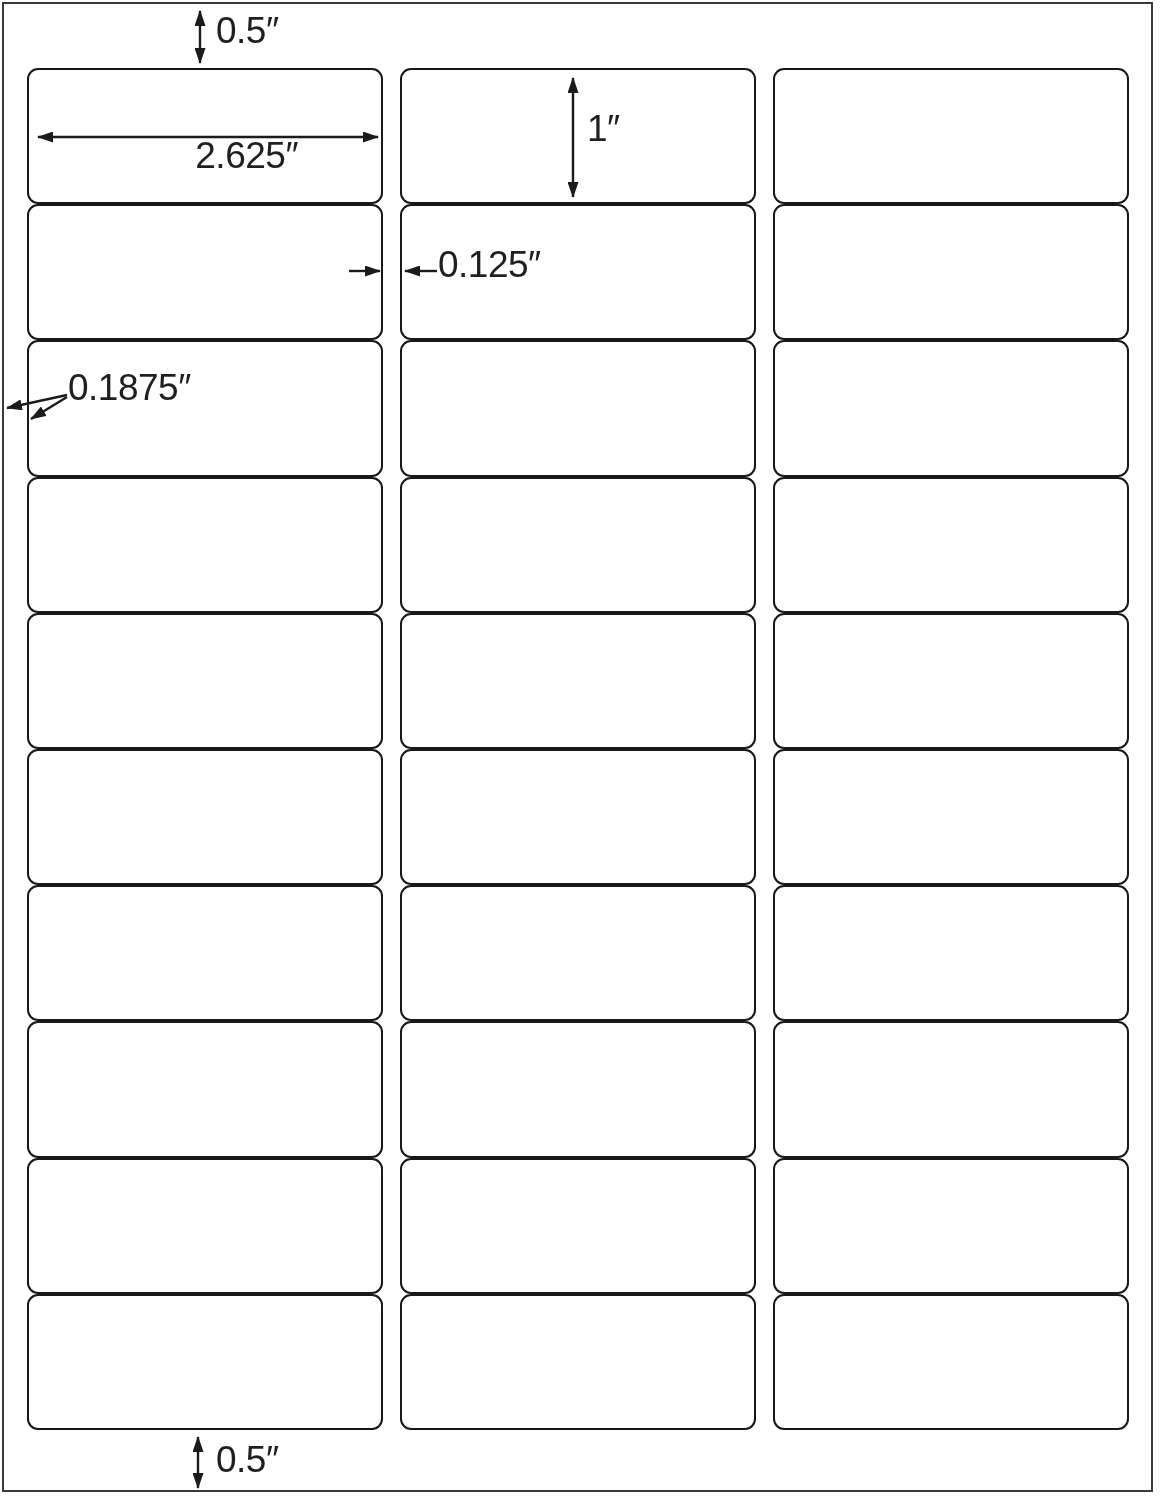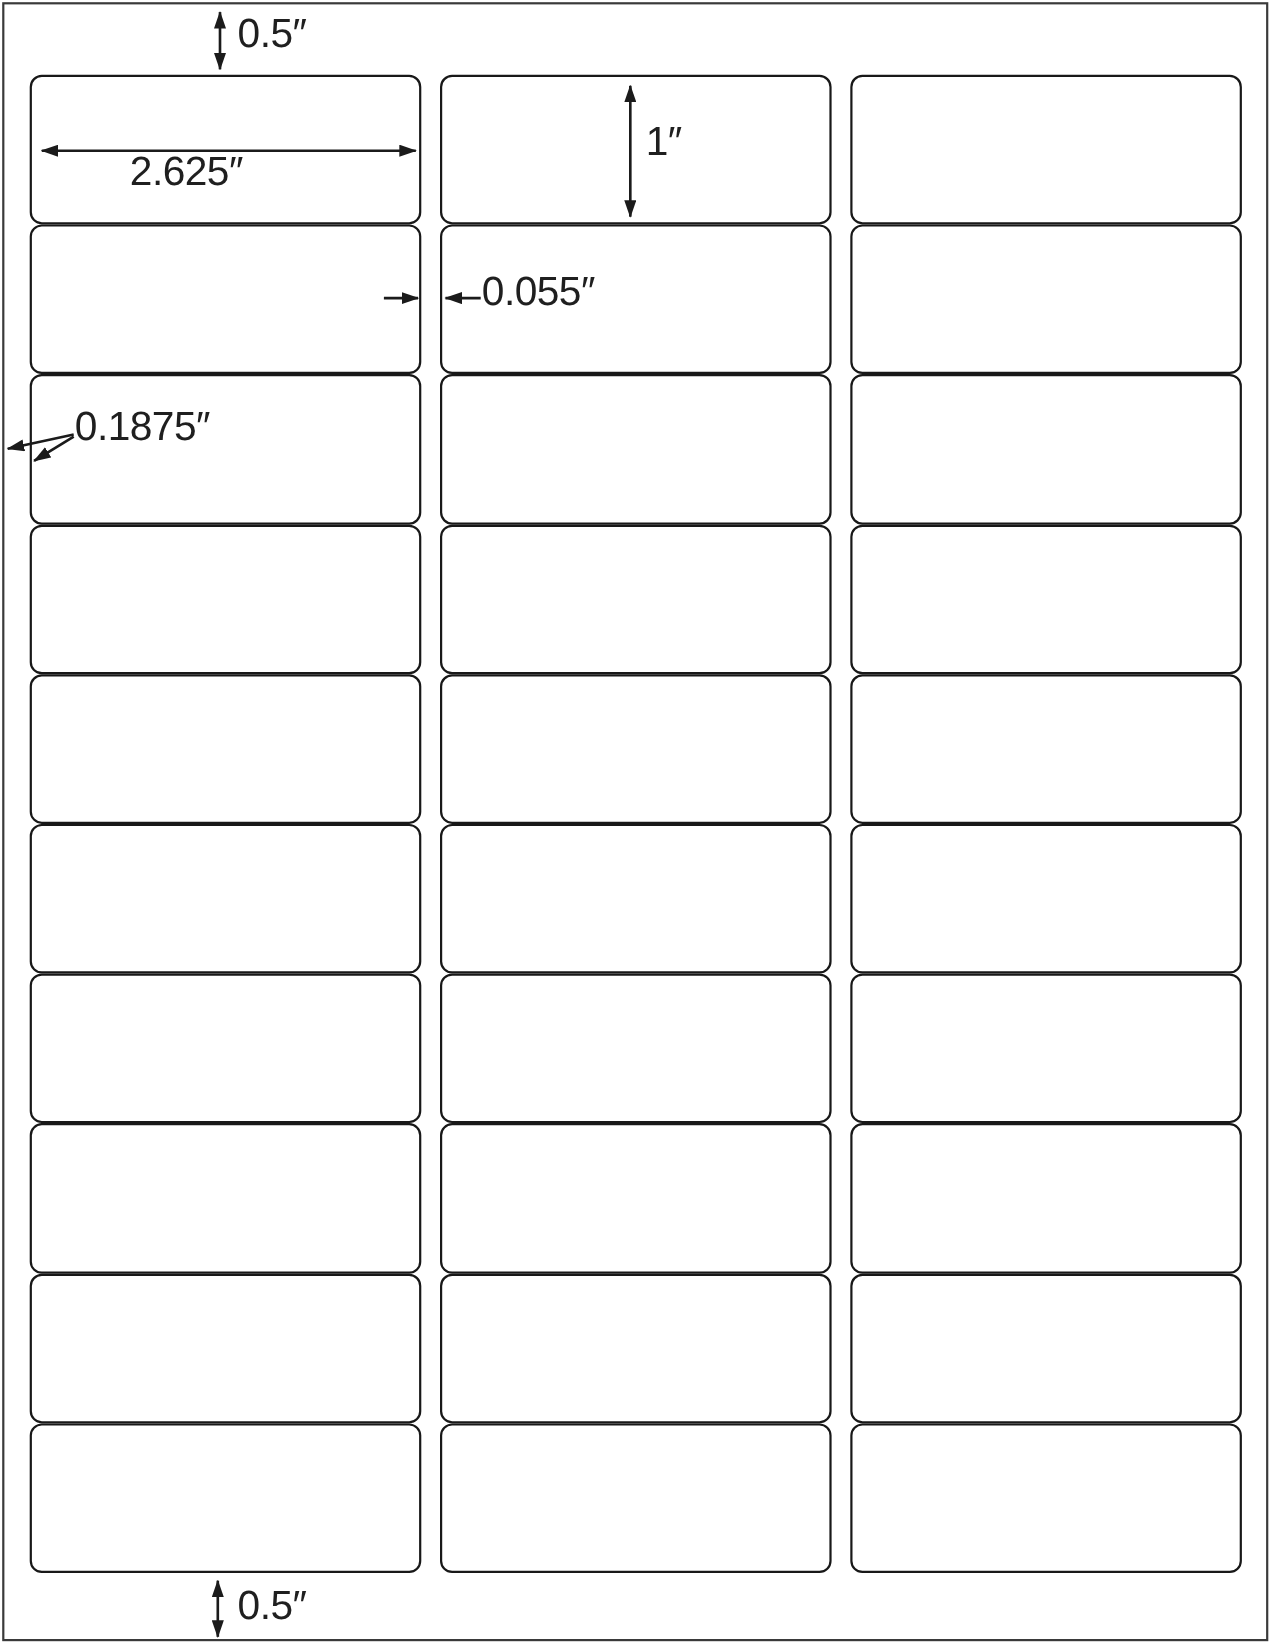--- a/index.html
+++ b/index.html
@@ -57,21 +57,21 @@
   }
   .dim {
     position: absolute;
     font-size: 37px;
     line-height: 1.1;
     letter-spacing: -0.5px;
     color: #1f1f1f;
     white-space: nowrap;
   }
   .dim-top    { left: 216px; top: 11px; }
-  .dim-width  { left: 118px; top: 136px; width: 180px; text-align: left; }
+  .dim-width  { left: 118px; top: 136px; width: 180px; text-align: right; }
   .dim-height { left: 587px; top: 109px; }
   .dim-gap    { left: 438px; top: 245px; }
   .dim-side   { left: 68px;  top: 368px; }
   .dim-bottom { left: 216px; top: 1440px; }
 </style>
 </head>
 <body>
 
 <div class="canvas">
 
@@ -133,19 +133,19 @@
 
     <line class="dimline" x1="198" y1="1437" x2="198" y2="1488" marker-start="url(#ah)" marker-end="url(#ah)"></line>
   </svg>
 
   <div class="dim dim-top">0.5″</div>
 
   <div class="dim dim-width">2.625″</div>
 
   <div class="dim dim-height">1″</div>
 
-  <div class="dim dim-gap">0.055″</div>
+  <div class="dim dim-gap">0.125″</div>
 
   <div class="dim dim-side">0.1875″</div>
 
   <div class="dim dim-bottom">0.5″</div>
 
 </div>
 
 </body></html>

